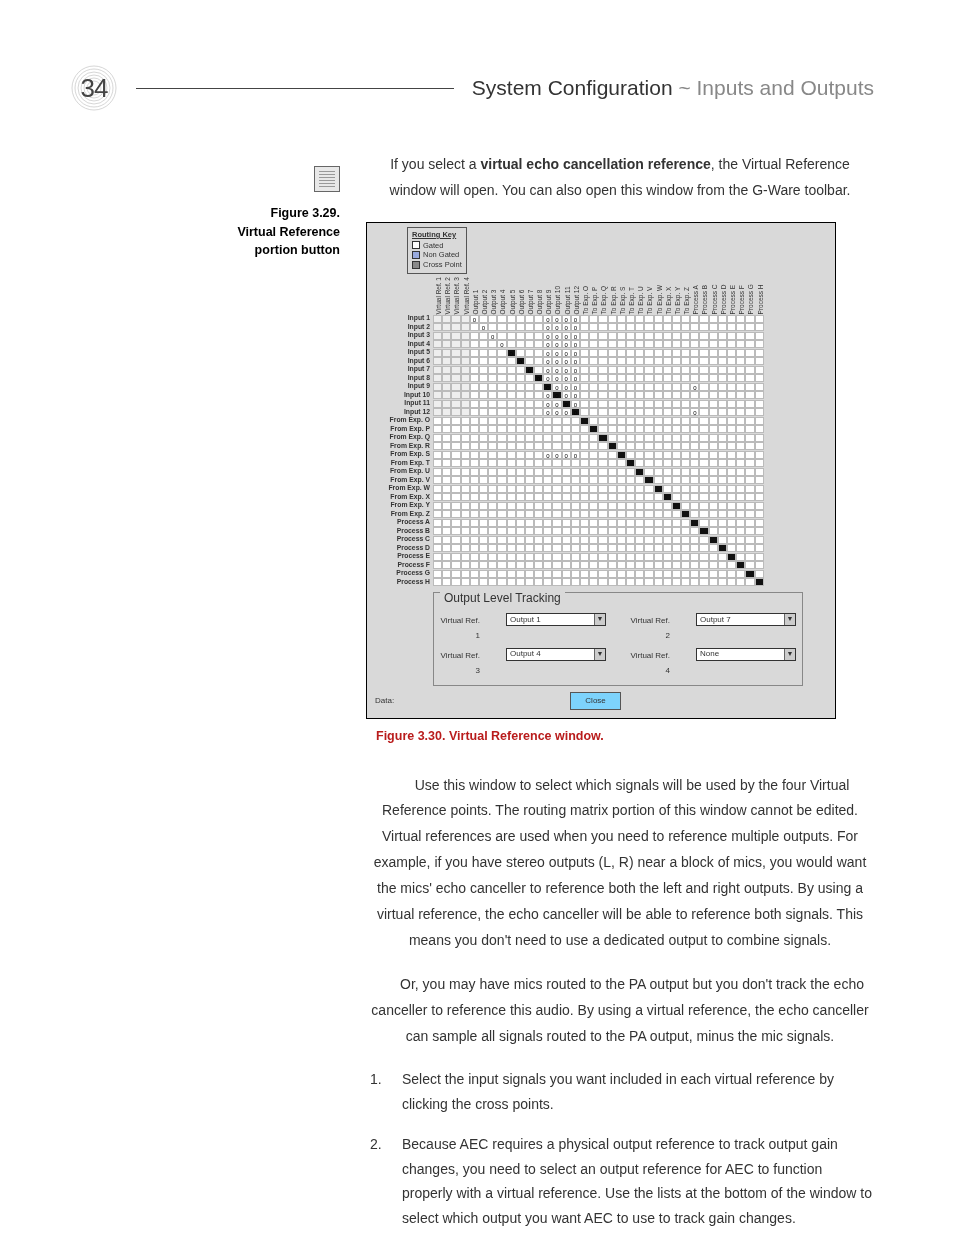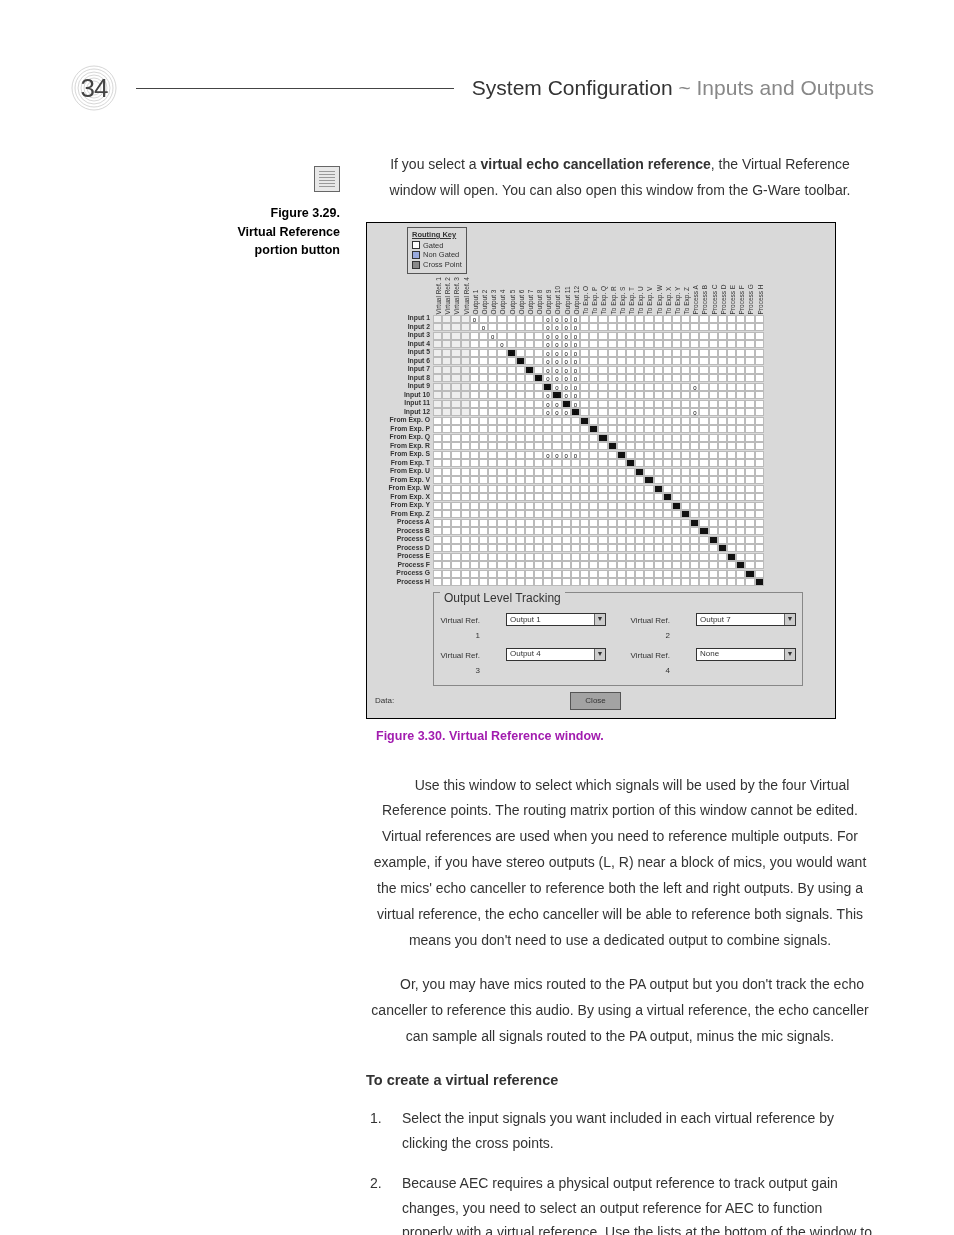--- a/index.html
+++ b/index.html
@@ -155,25 +155,25 @@
   }
   .olt-grid .sel .arrow{
     width:11px;height:11px;background:#ccc;border-left:1px solid #666;
     display:flex;align-items:center;justify-content:center;font-size:7px;
   }
   .fig-foot{
     display:flex; justify-content:space-between; align-items:center;
     padding:2px 4px 4px 4px; font-size:8px;
   }
   .fig-foot .close{
-    border:1px solid #555; background:#a3a3a3; padding:1px 14px; font-size:8px;
+    border:1px solid #555; background:#7dd3fc; padding:1px 14px; font-size:8px;
     margin: 0 auto;
   }
   .fig-caption{
-    font-size:12.5px; font-weight:700; color:#a21caf; margin:6px 0 24px 10px;
+    font-size:12.5px; font-weight:700; color:#b91c1c; margin:6px 0 24px 10px;
   }
   .subhead{
     font-weight:700; font-size:14.5px; margin: 16px 0 12px 0;
   }
   ol.steps{ margin-left:4px; list-style:none; counter-reset:step; }
   ol.steps li{
     display:flex; gap:14px; margin-bottom:16px; line-height:1.75;
   }
   ol.steps li .num{ flex:0 0 18px; }
   ol.steps li .txt{ flex:1; }
@@ -1627,21 +1627,20 @@
             <span class="close">Close</span>
             <span style="width:30px"></span>
           </div>
         </div>
       </div>
       <div class="fig-caption">Figure 3.30. Virtual Reference window.</div>
 
       <p class="indent">Use this window to select which signals will be used by the four Virtual Reference points. The routing matrix portion of this window cannot be edited. Virtual references are used when you need to reference multiple outputs. For example, if you have stereo outputs (L, R) near a block of mics, you would want the mics' echo canceller to reference both the left and right outputs. By using a virtual reference, the echo canceller will be able to reference both signals. This means you don't need to use a dedicated output to combine signals.</p>
       <p class="indent">Or, you may have mics routed to the PA output but you don't track the echo canceller to reference this audio. By using a virtual reference, the echo canceller can sample all signals routed to the PA output, minus the mic signals.</p>
 
-      <div class="subhead">To create a virtual reference</div>
 
       <ol class="steps">
         <li>
             <span class="num">1.</span>
             <span class="txt">Select the input signals you want included in each virtual reference by clicking the cross points.</span>
           </li>
         <li>
             <span class="num">2.</span>
             <span class="txt">Because AEC requires a physical output reference to track output gain changes, you need to select an output reference for AEC to function properly with a virtual reference. Use the lists at the bottom of the window to select which output you want AEC to use to track gain changes.</span>
           </li>

